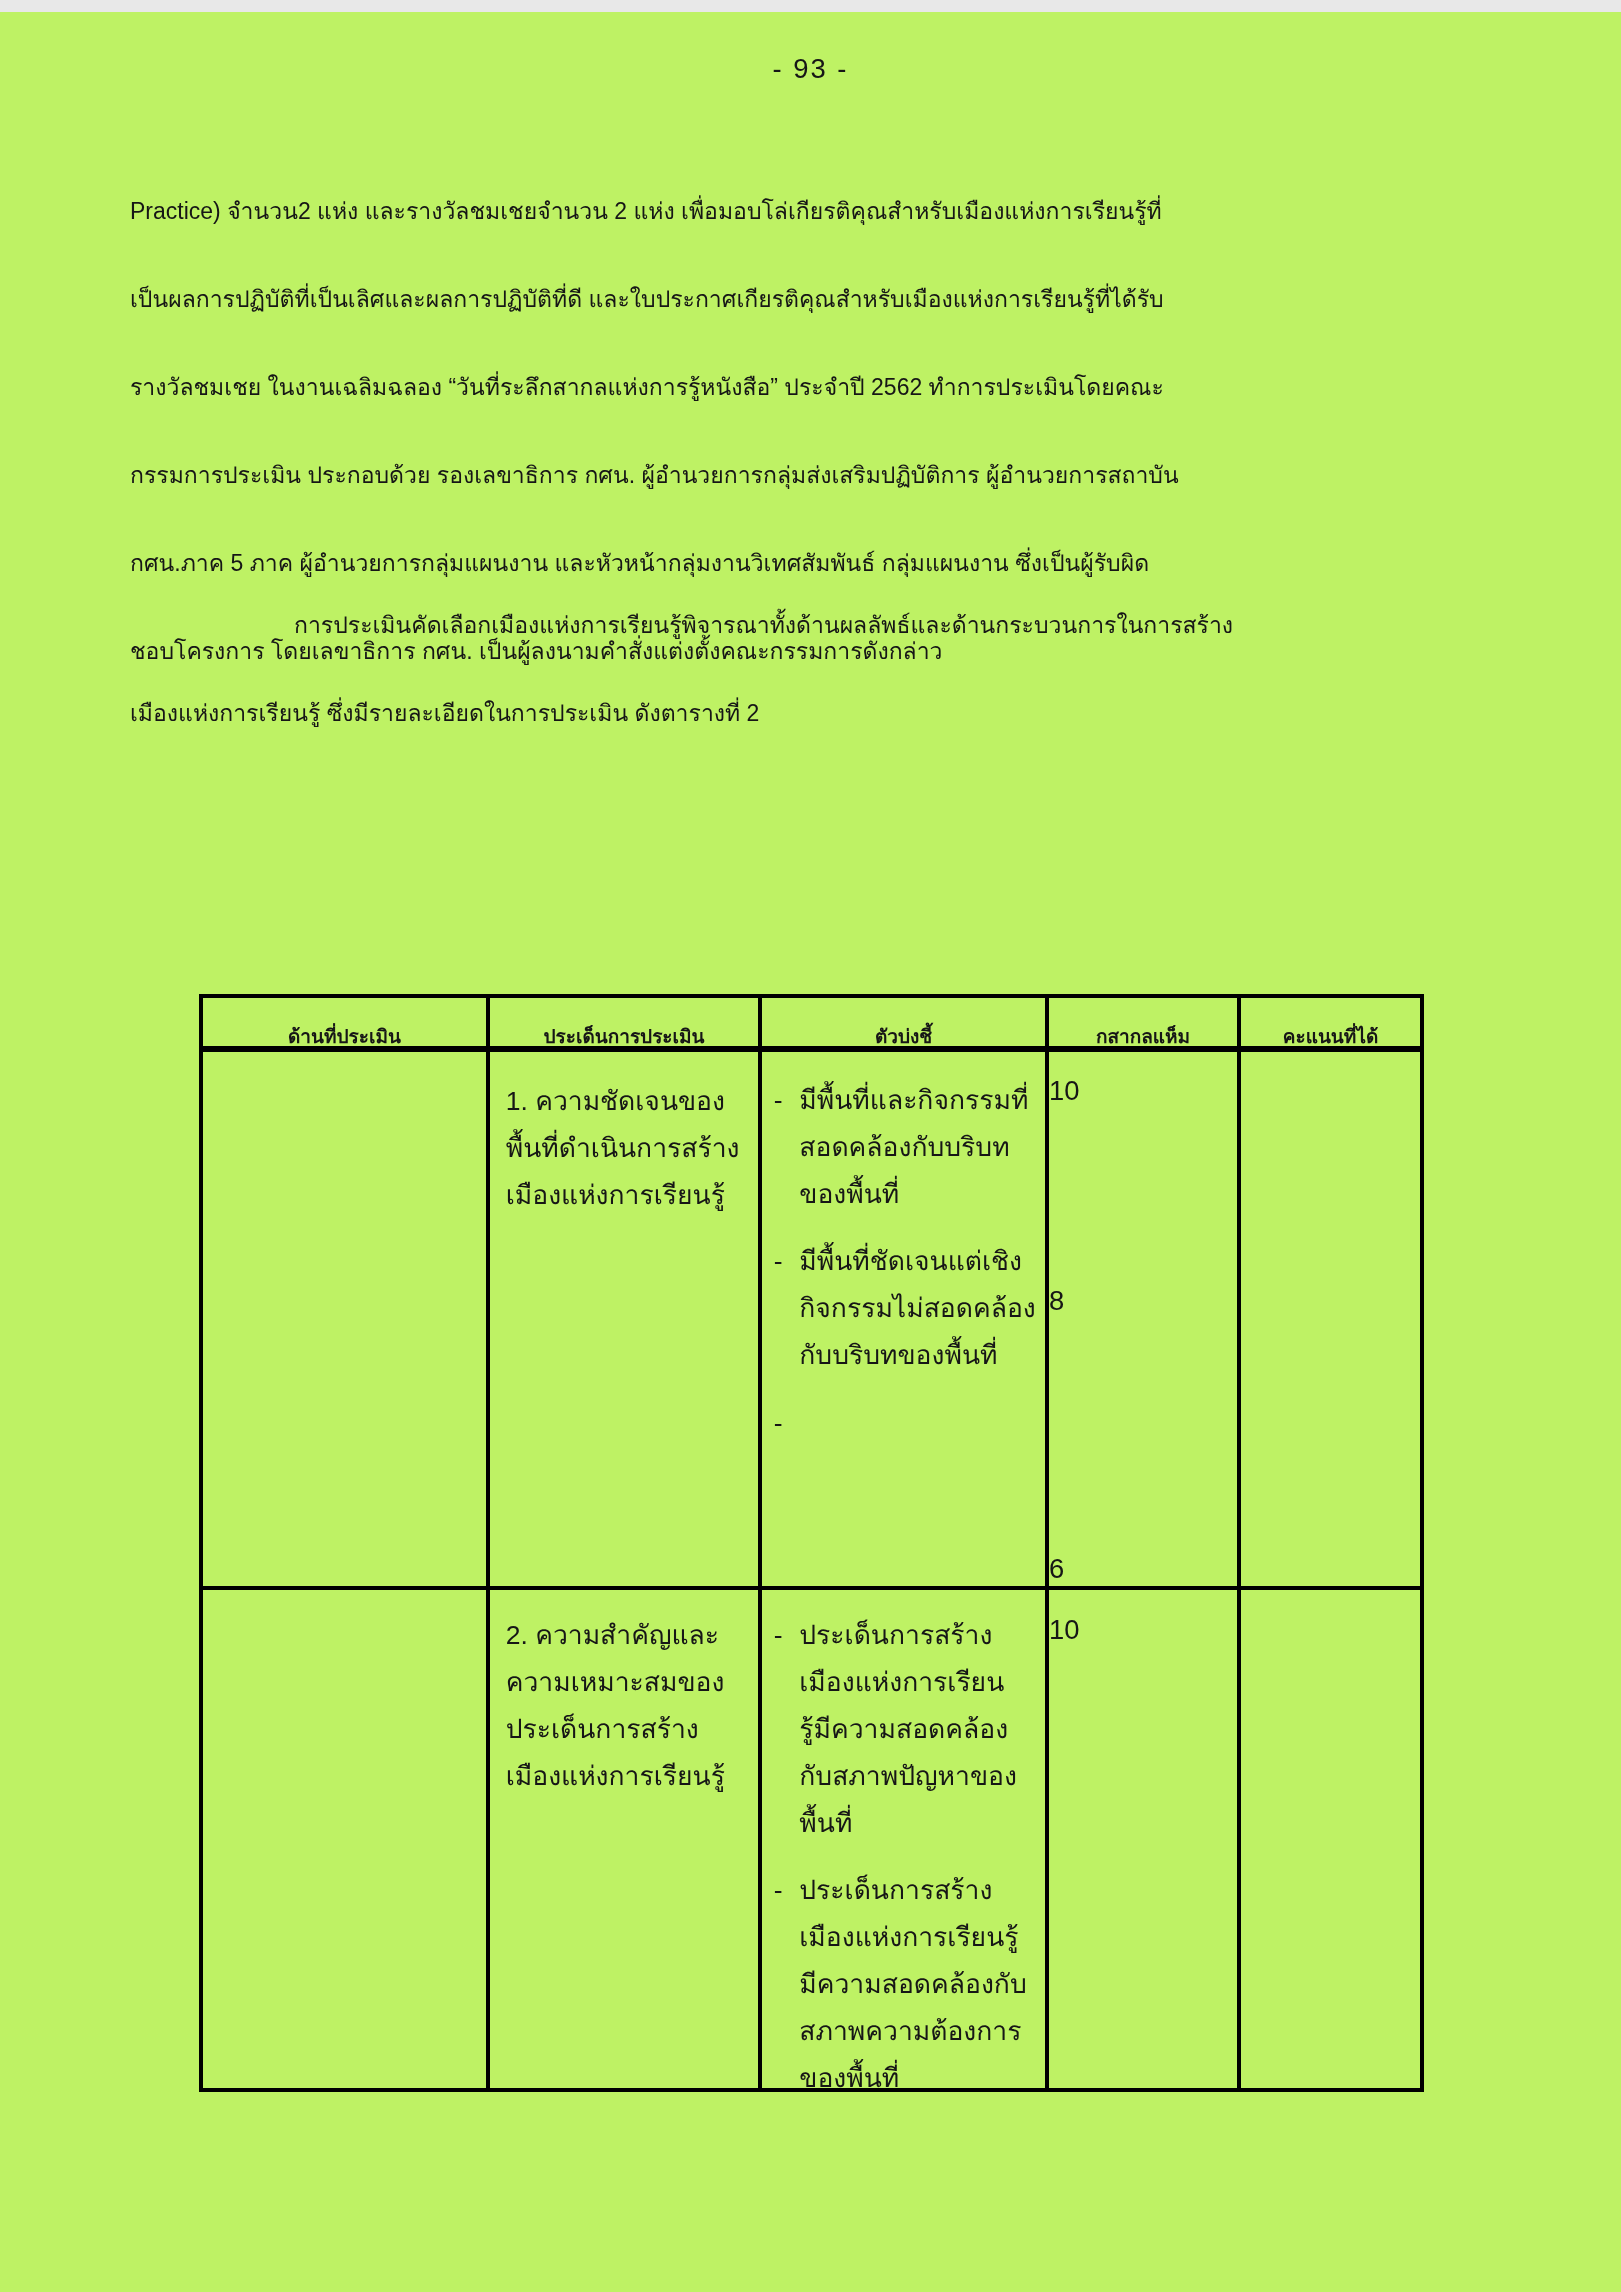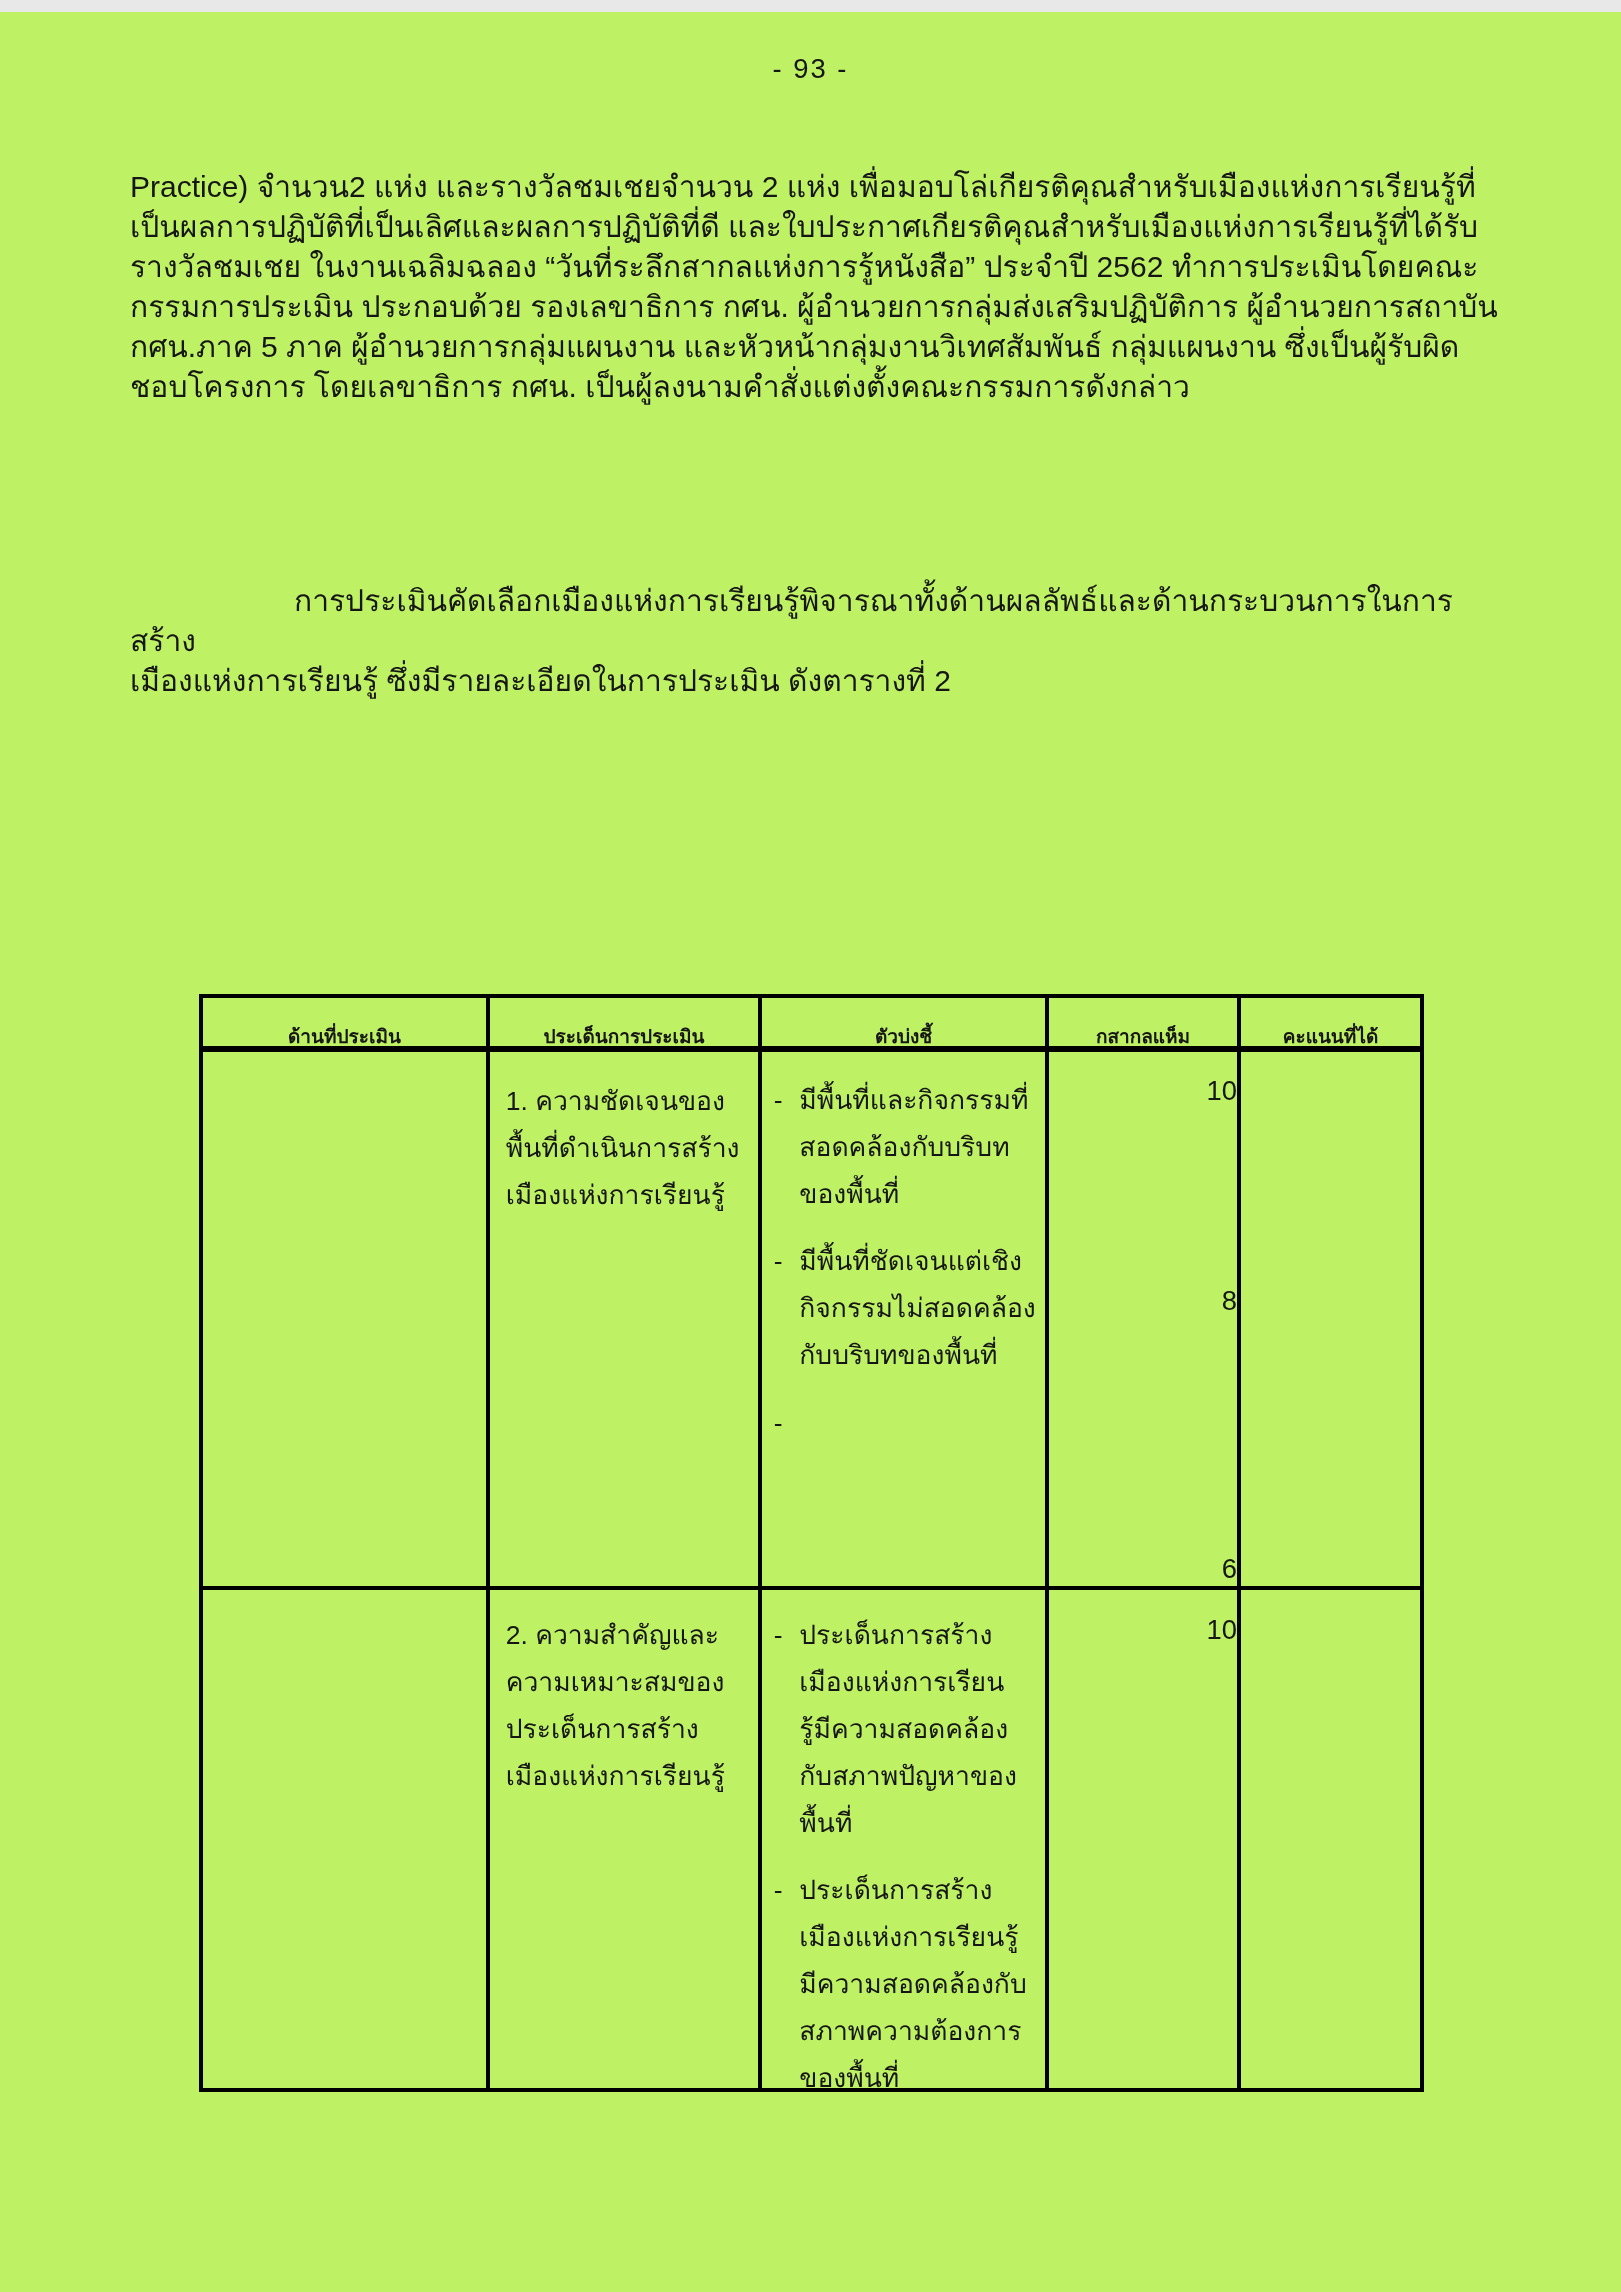--- a/index.html
+++ b/index.html
@@ -11,21 +11,21 @@
     color:#161616;
     font-family:"Liberation Sans","DejaVu Sans",sans-serif;
     overflow:hidden;
   }
   .page-number{
     position:absolute;top:41px;left:0;width:100%;
     text-align:center;font-size:27.4px;letter-spacing:2px;
   }
   .para{
     position:absolute;left:130px;width:1386px;
-    font-size:30px;line-height:40px;
+    font-size:23px;line-height:88px;
     white-space:pre-line;
   }
   .p1{top:155px;}
   .p2{top:569px;text-indent:164px;}
   .caption{
     position:absolute;left:290px;top:790px;width:1225px;
     font-size:28px;font-weight:bold;line-height:69px;
   }
   .cap-label{margin-right:39px;}
   .cap-line2{margin-left:15.7px;}
@@ -62,21 +62,21 @@
   .pad2{padding:25.5px 3.9px 0 15.7px;}
   .pad3{padding:24.5px 3.9px 0 11.8px;}
   .pad2b{padding:21.6px 3.9px 0 15.7px;}
   .pad3b{padding:21.6px 3.9px 0 11.8px;}
   .aspect-title{font-size:28px;font-weight:bold;line-height:43px;}
   .aspect-note{margin-top:45px;line-height:47px;white-space:pre-line;}
   .issue{line-height:47px;white-space:pre-line;}
   .bullet{display:flex;margin-bottom:20.6px;line-height:47px;}
   .dash{width:25.5px;flex:none;}
   .btext{white-space:pre-line;}
-  .score{position:absolute;left:0;width:100%;text-align:right;font-size:27.4px;line-height:31px;}
+  .score{position:absolute;left:0;width:100%;text-align:left;font-size:27.4px;line-height:31px;}
 </style>
 </head>
 <body>
 
 <div class="page">
 
   <div class="page-number">- 93 -</div>
 
   <div class="para p1">Practice) จำนวน2 แห่ง และรางวัลชมเชยจำนวน 2 แห่ง เพื่อมอบโล่เกียรติคุณสำหรับเมืองแห่งการเรียนรู้ที่
 เป็นผลการปฏิบัติที่เป็นเลิศและผลการปฏิบัติที่ดี และใบประกาศเกียรติคุณสำหรับเมืองแห่งการเรียนรู้ที่ได้รับ

